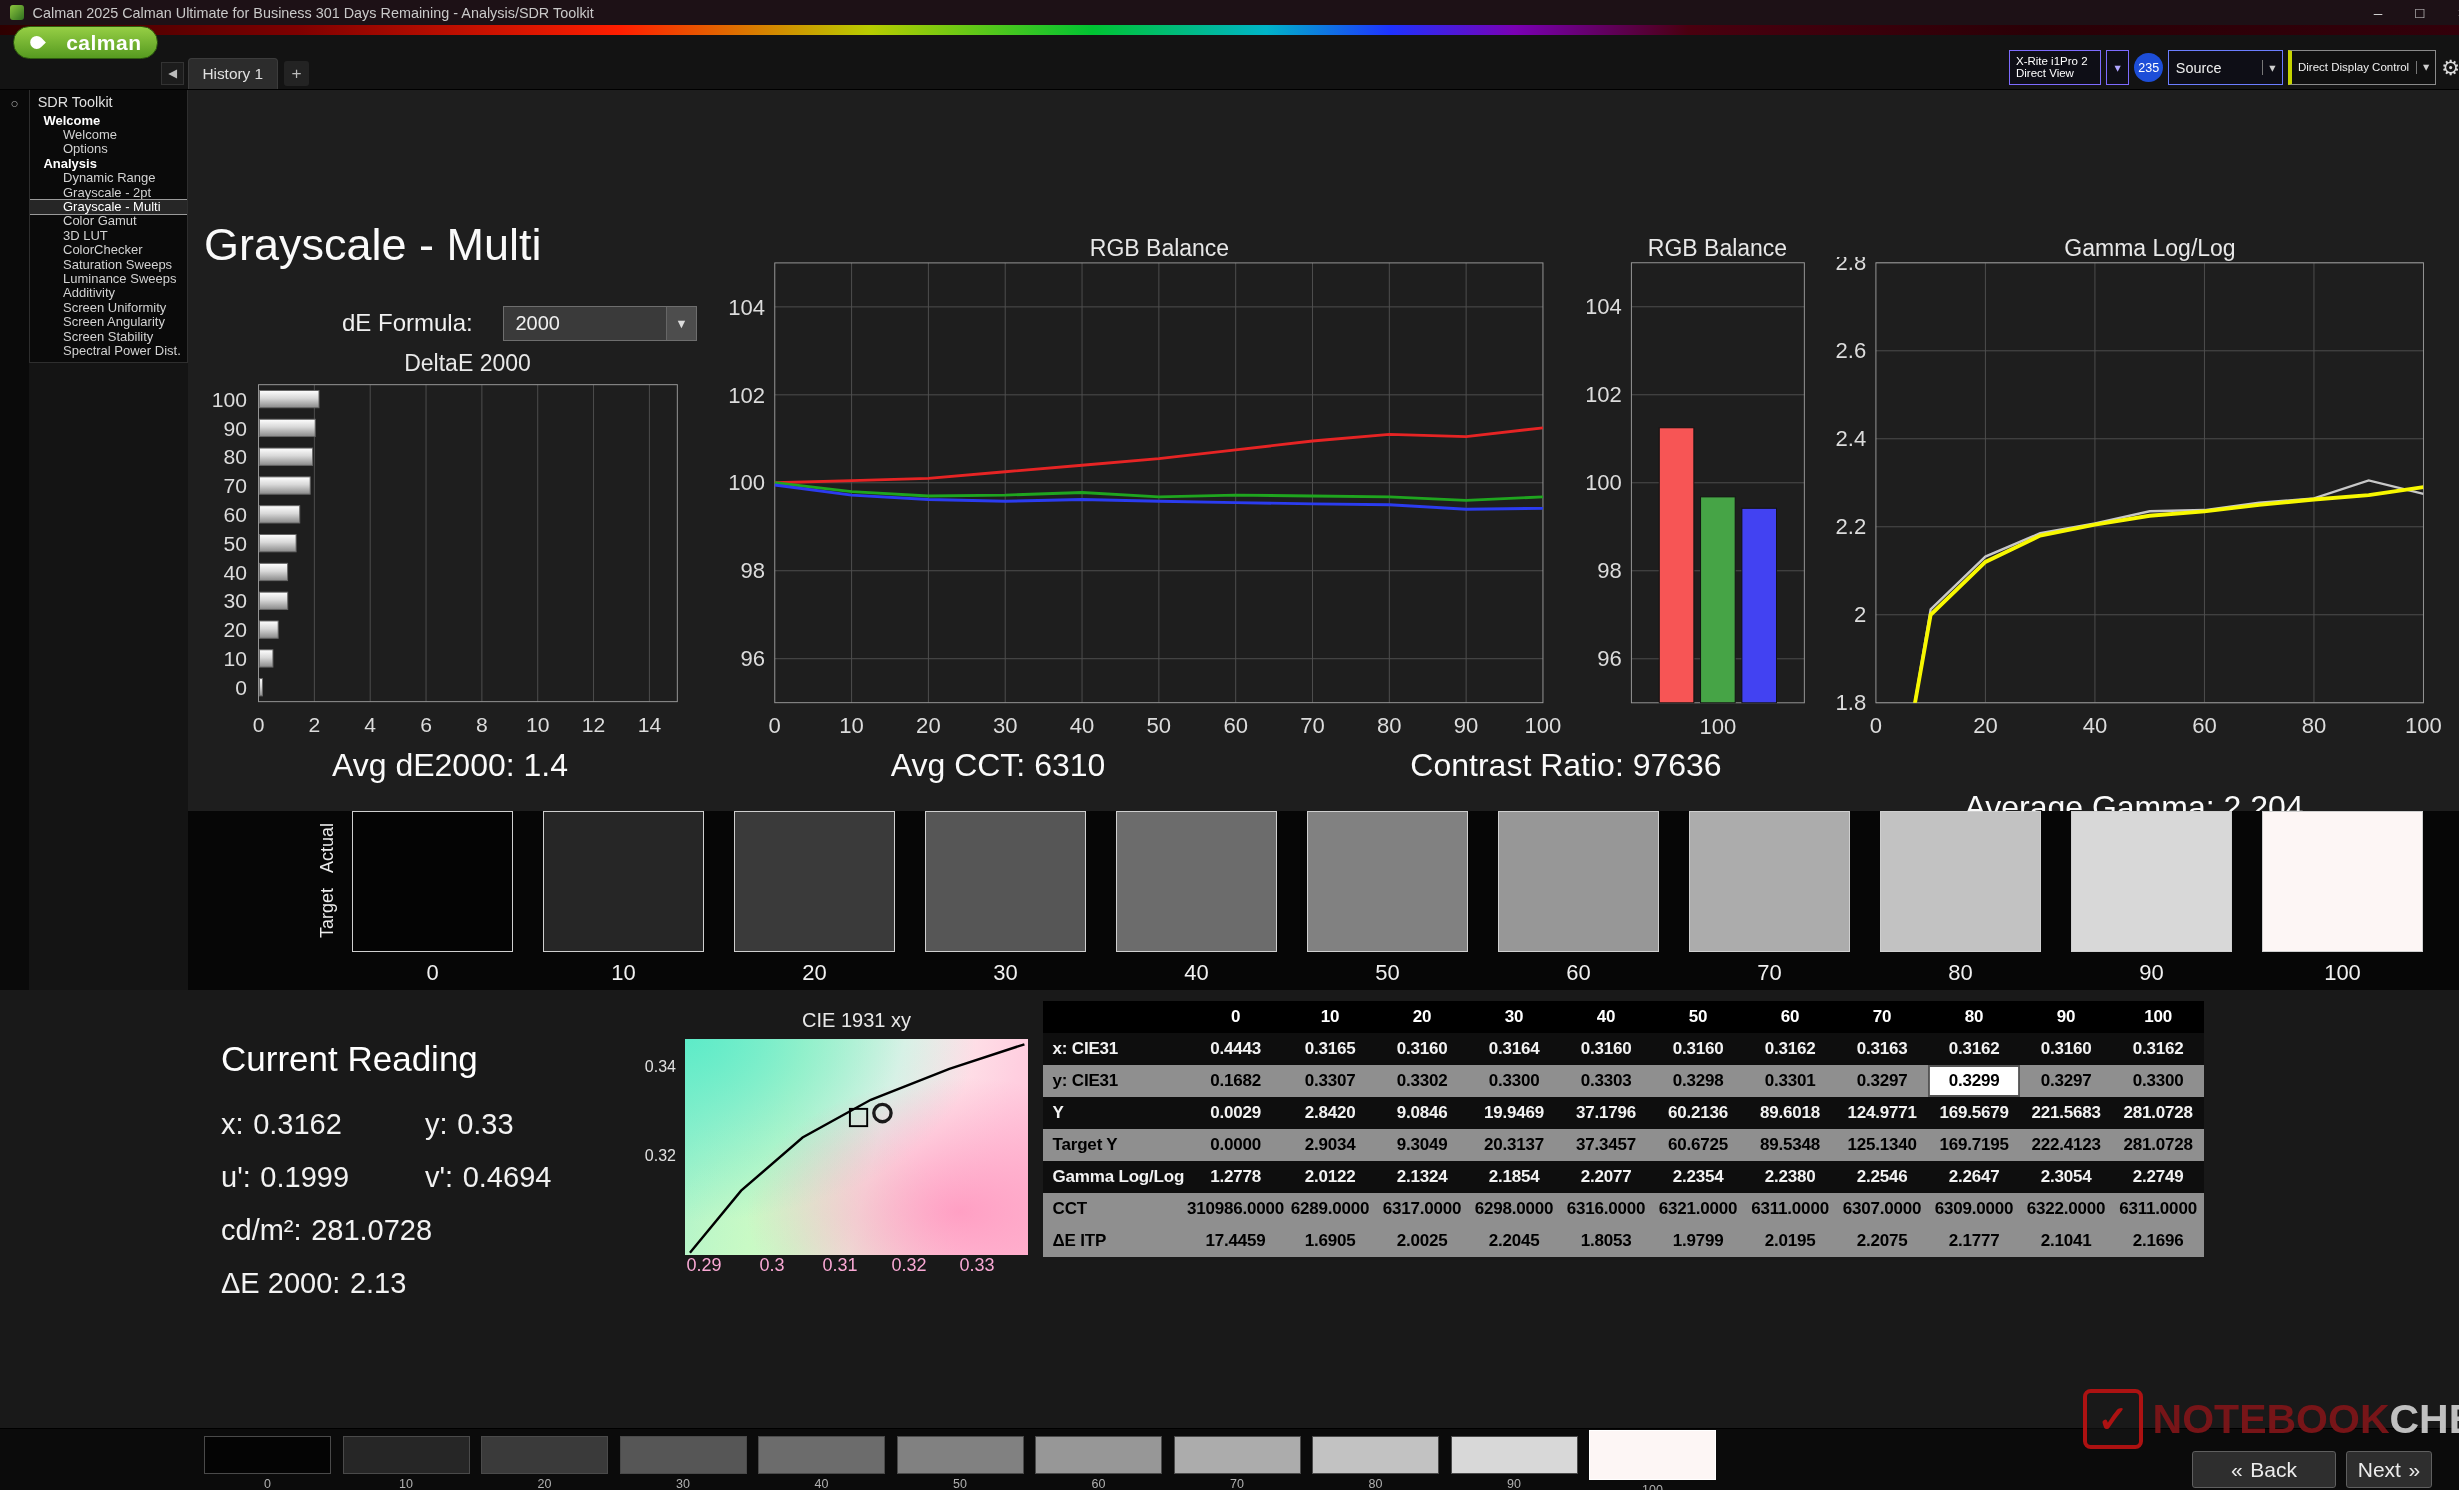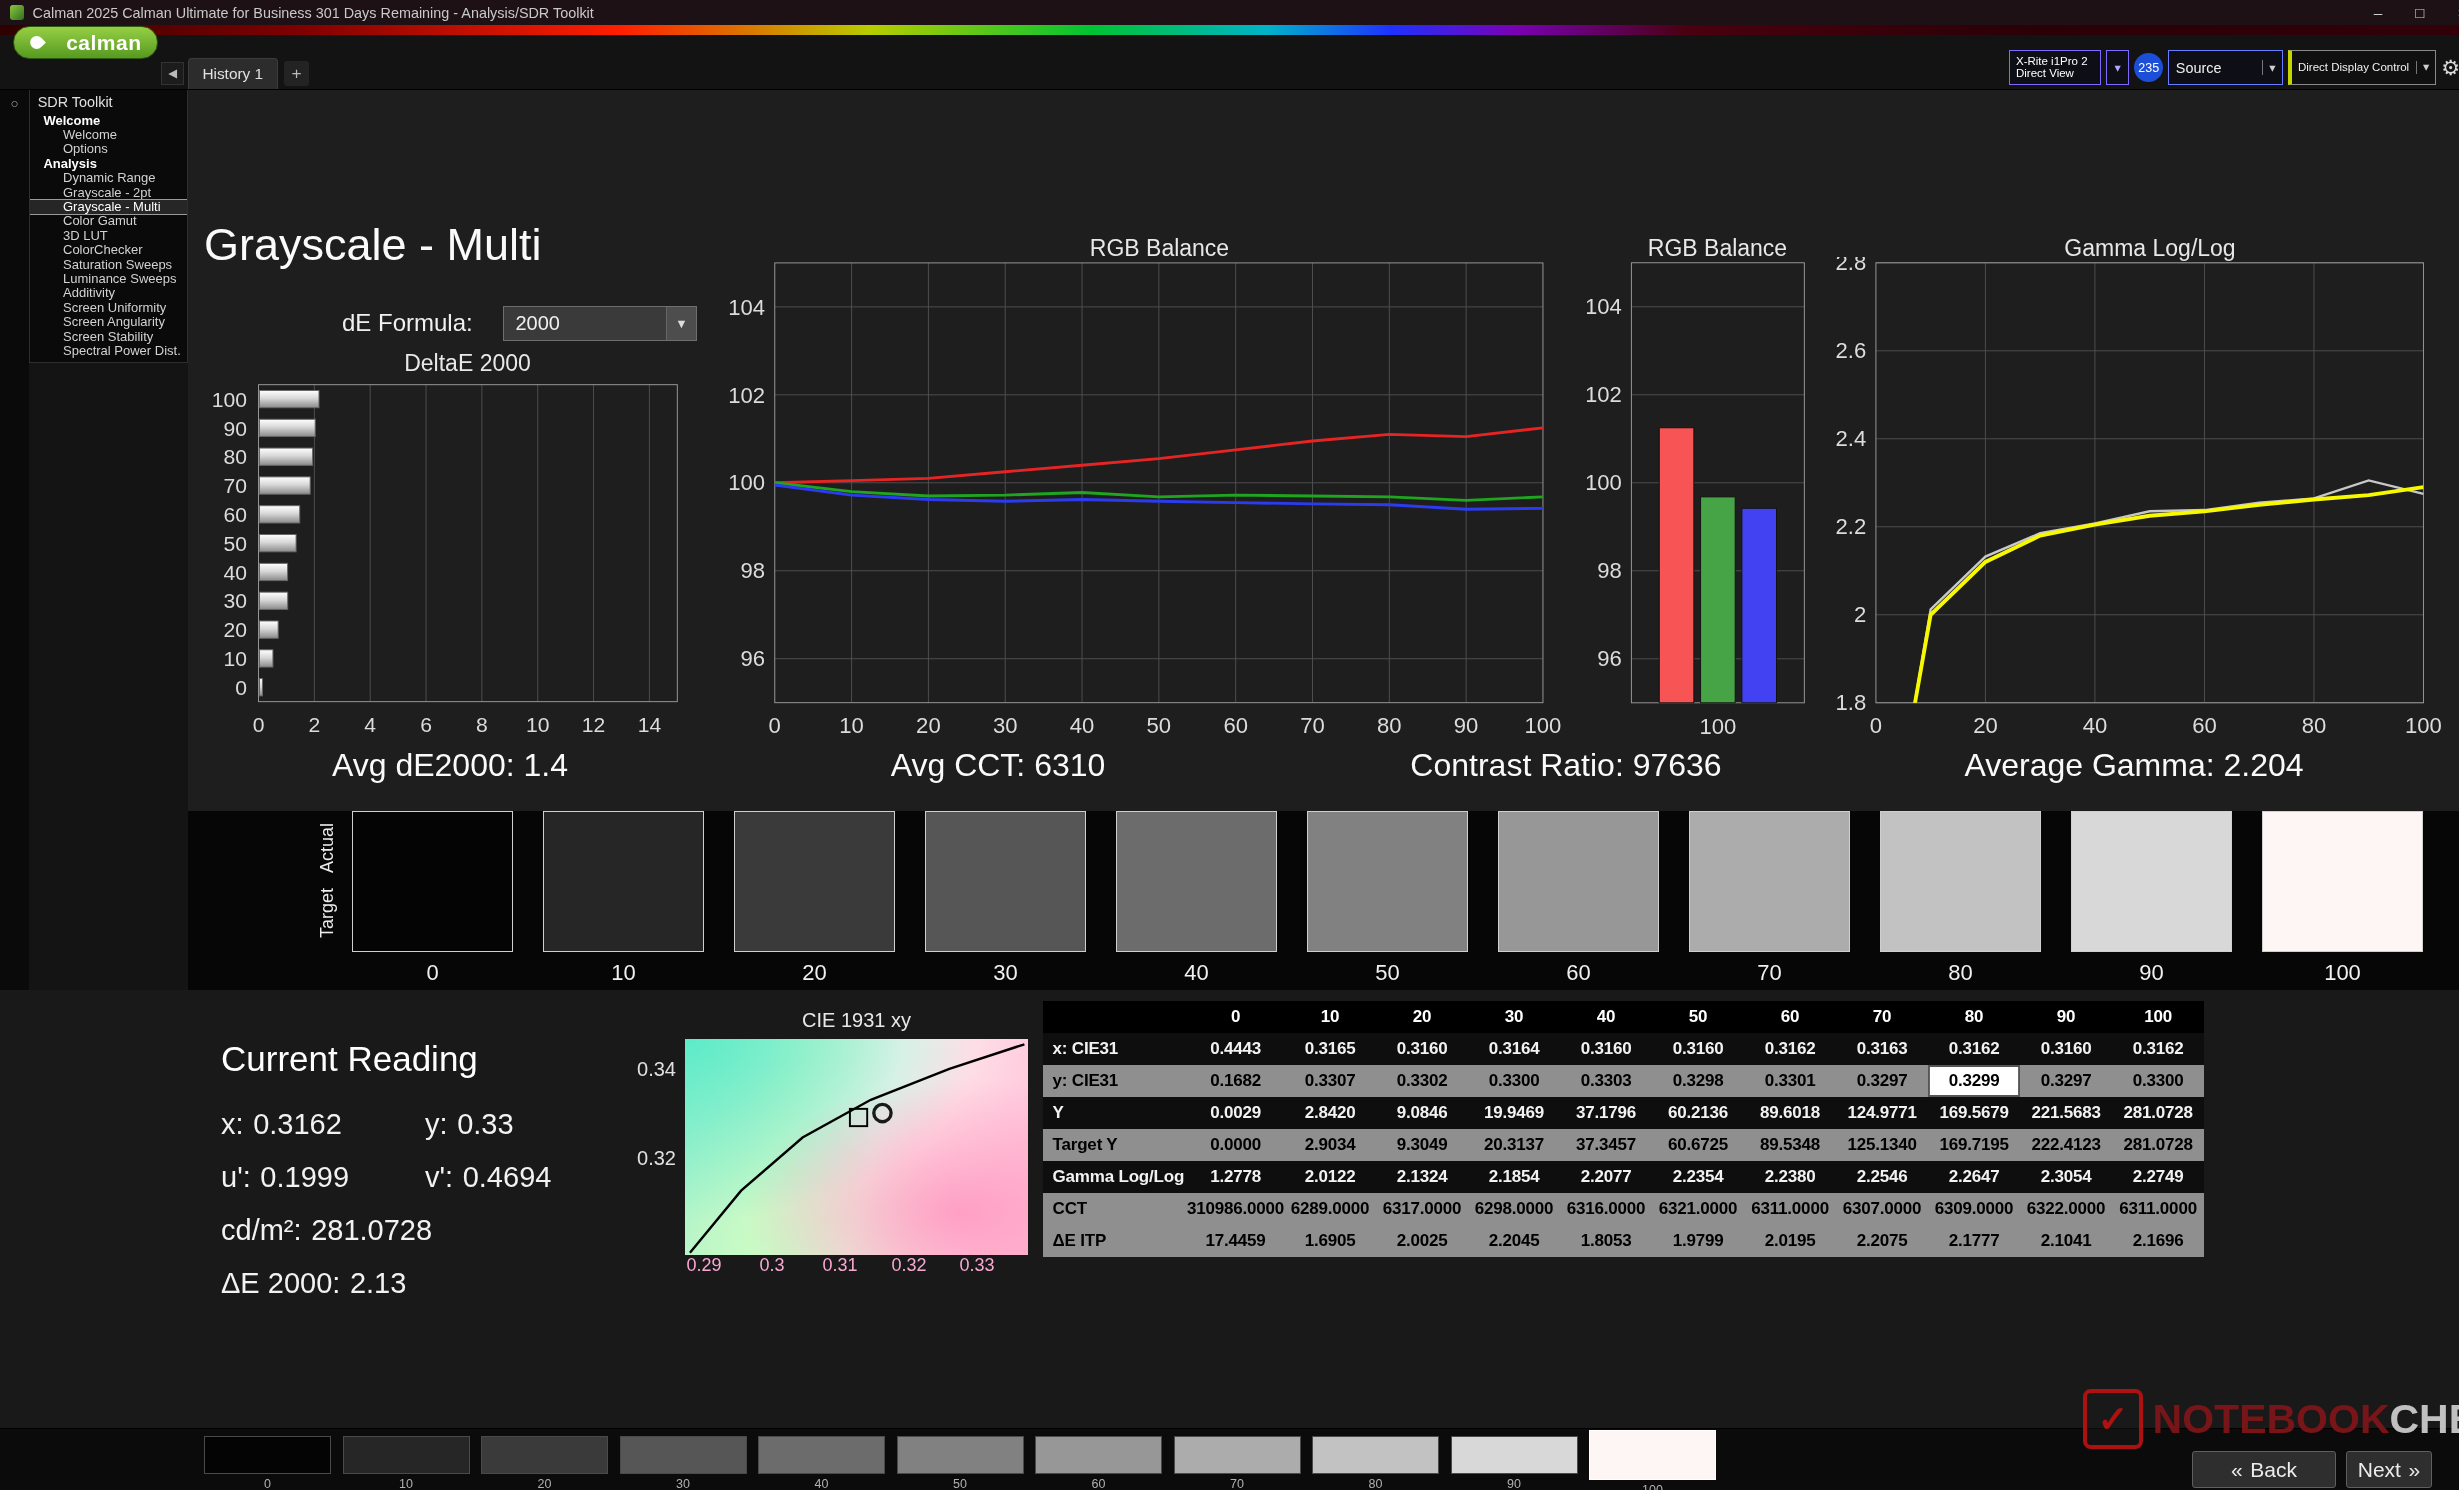--- a/index.html
+++ b/index.html
@@ -54,21 +54,21 @@
   .chart-title{position:absolute;font-size:23px;color:#e8e8e8;text-align:center;}
   #t-deltae{left:258px;top:350px;width:419px;}
   #t-rgbline{left:775px;top:235px;width:769px;}
   #t-rgbbars{left:1631px;top:235px;width:173px;}
   #t-gamma{left:1876px;top:235px;width:548px;}
   #svg-deltae{position:absolute;left:197px;top:377px;}
   #svg-rgbline{position:absolute;left:721px;top:257px;}
   #svg-rgbbars{position:absolute;left:1587px;top:257px;}
   #svg-gamma{position:absolute;left:1825px;top:257px;}
   .stat{position:absolute;top:747px;width:596px;text-align:center;font-size:32px;color:#fafafa;}
-  #stat0{left:152px;} #stat1{left:700px;} #stat2{left:1268px;} #stat3{left:1836px;}
+  #stat0{left:152px;} #stat1{left:700px;} #stat2{left:1268px;} #stat3{left:1836px;margin-top:42px;}
 
   
   .band{position:absolute;left:188px;top:811px;right:0;height:179px;background:#060606;}
   .band-label{position:absolute;writing-mode:vertical-rl;transform:rotate(180deg);font-size:18px;color:#ececec;left:129px;}
   .band-label.actual{top:11.5px;}
   .band-label.target{top:77px;}
   .band-swatches{position:absolute;left:164px;top:0;display:flex;gap:30px;}
   .swatch-cell{width:161px;}
   .swatch{width:161px;height:141px;border:1.9px solid #cfcfcf;box-sizing:border-box;}
   .swatch-label{text-align:center;font-size:22px;color:#f0f0f0;margin-top:7.7px;}
@@ -81,21 +81,21 @@
   .pair1{width:204px;display:inline-block;}
   .rl{margin-right:9.6px;}
 
   .cie{position:absolute;left:615px;top:1009px;width:452px;height:307px;}
   #t-cie{left:70px;top:0;width:343px;font-size:20px;}
   .cie-plot{position:absolute;left:70px;top:30px;width:343px;height:216px;background:
      radial-gradient(ellipse at 80% 80%, rgba(255,150,190,.85), rgba(255,150,190,0) 55%),
      radial-gradient(ellipse at 0% 0%, rgba(90,235,200,.95), rgba(90,235,200,0) 60%),
      radial-gradient(ellipse at 30% 100%, rgba(180,255,180,.5), rgba(180,255,180,0) 50%),
      linear-gradient(105deg,#9ff0cc 0%,#d6f7cf 30%,#fdf3ef 55%,#ffcfe0 85%,#ffc2d8 100%);}
-  .cie-ytick{position:absolute;left:0;width:61px;text-align:right;font-size:20px;color:#e0e0e0;}
+  .cie-ytick{position:absolute;left:0;width:61px;text-align:right;font-size:16px;color:#e0e0e0;}
   .cie-xtick{position:absolute;top:246px;width:58px;text-align:center;font-size:18px;color:#f9a8d4;}
 
   .dtable{position:absolute;left:1043px;top:1001px;border-collapse:collapse;table-layout:fixed;}
   .dtable th,.dtable td{height:32px;padding:0;font-size:17px;font-weight:600;letter-spacing:-0.2px;overflow:hidden;white-space:nowrap;}
   .dtable thead th{background:#000;color:#fff;text-align:center;}
   .dtable td{text-align:center;}
   .dtable .rlabel{text-align:left;padding-left:9.6px;}
   .dtable tr.dark{background:#0e0e0e;color:#f2f2f2;}
   .dtable tr.light{background:#8f8f8f;color:#000;}
   .dtable td.hl{background:#fff;color:#000;box-shadow:inset 0 0 0 1.9px #555;}

